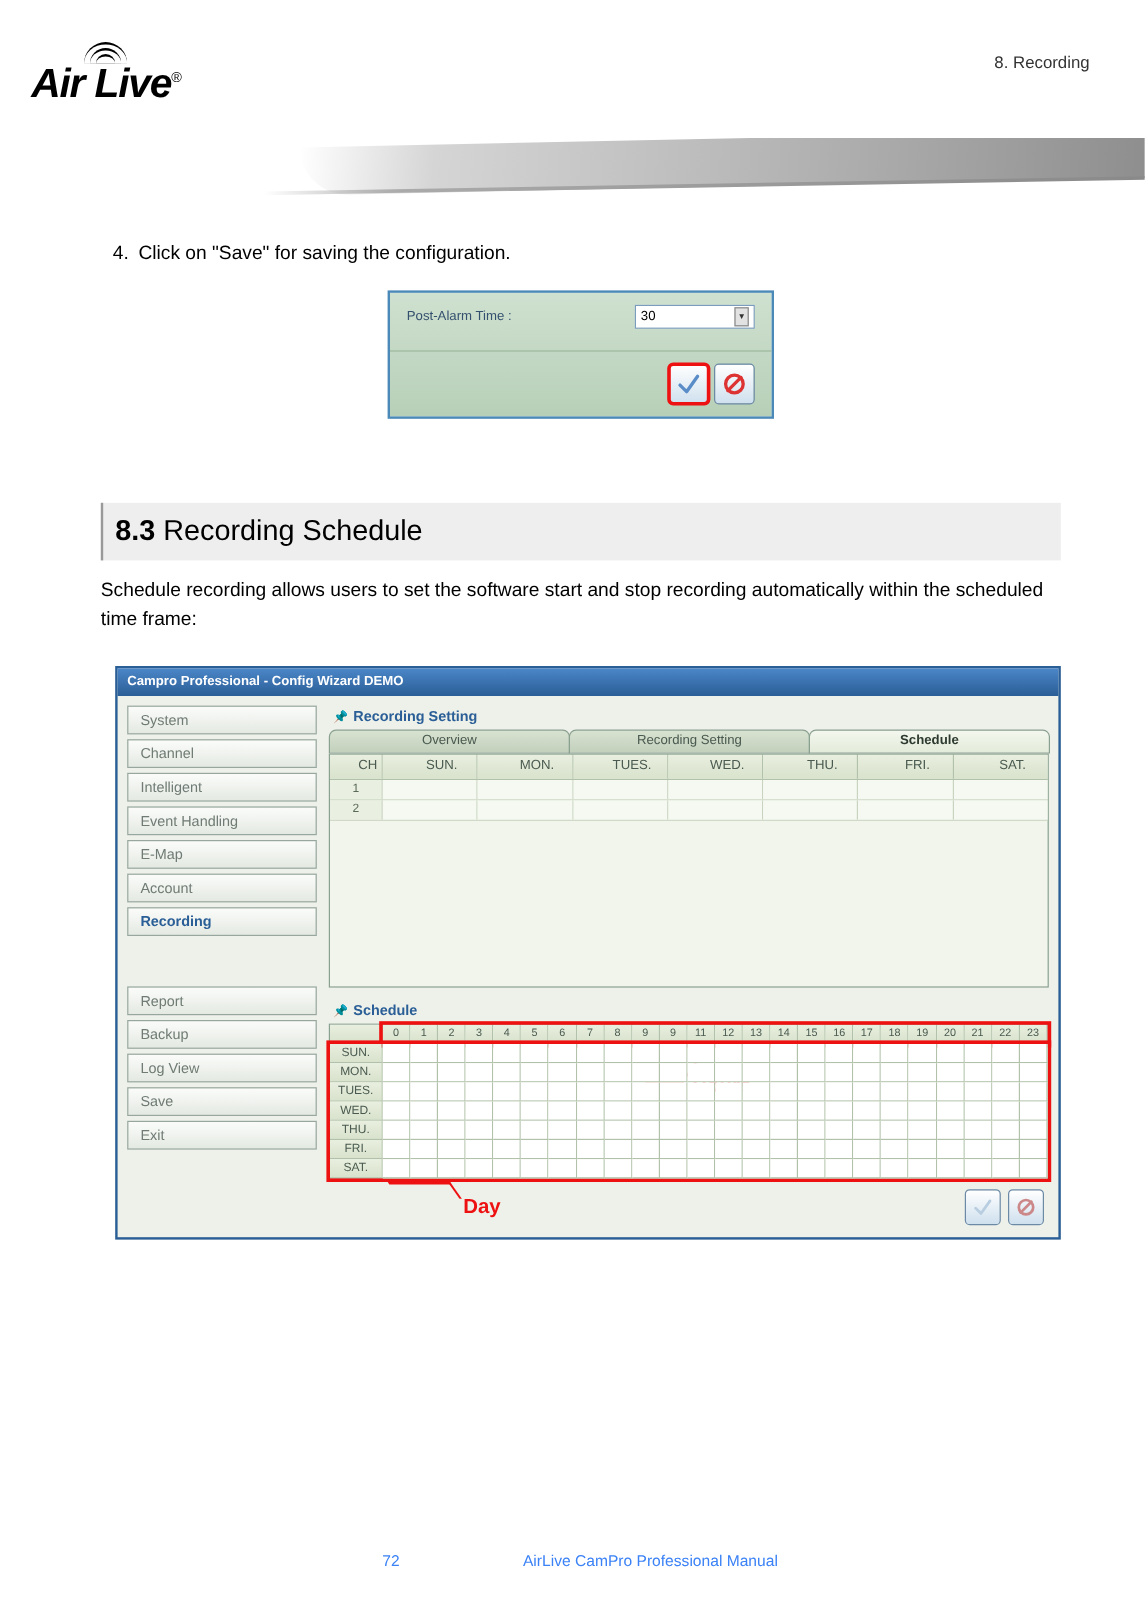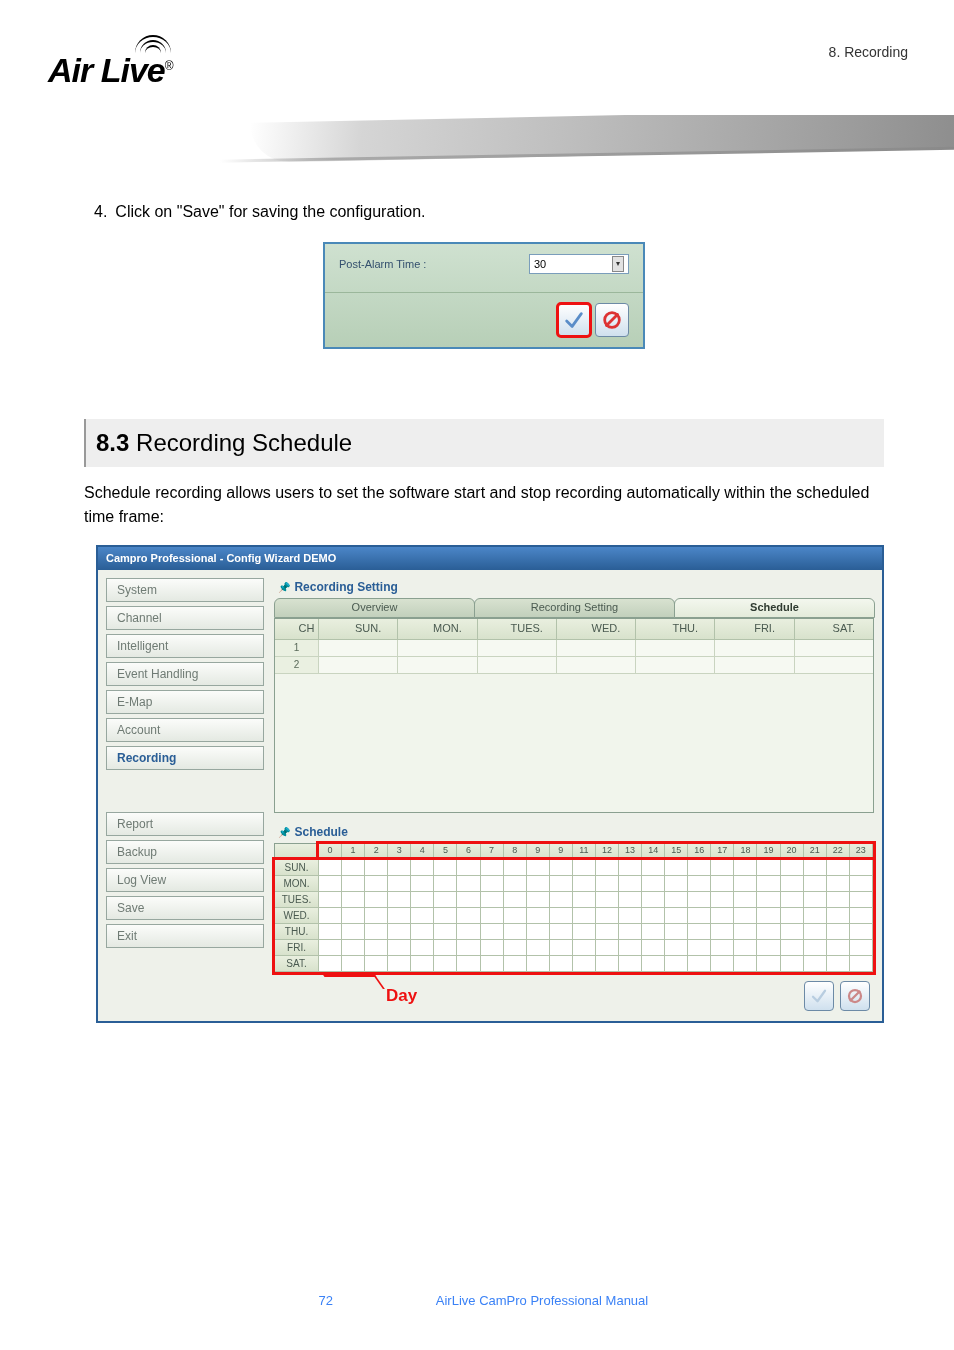--- a/index.html
+++ b/index.html
@@ -1,20 +1,20 @@
 <!DOCTYPE html>
 <html><head>
 <meta charset="utf-8">
 <style>
   * { box-sizing: border-box; margin: 0; padding: 0; font-family: Arial, sans-serif; }
   body { width: 954px; height: 1350px; background: #fff; position: relative; }
 
   .top-right-label { position: absolute; top: 44px; right: 46px; font-size: 14px; color: #333; padding-left: 16px; }
 
-  .logo-wrap { position: absolute; top: 35px; left: 48px; display: flex; flex-direction: column; align-items: flex-end; }
+  .logo-wrap { position: absolute; top: 35px; left: 26px; display: flex; flex-direction: column; align-items: center; }
   .logo-arcs { width: 40px; height: 18px; position: relative; margin-left: 0; margin-bottom: -2px; }
   .arc { position: absolute; border: 2px solid #000; border-bottom: none; border-left: none; border-right: none; border-radius: 50% 50% 0 0 / 100% 100% 0 0; left: 50%; transform: translateX(-50%); }
   .arc1 { width: 36px; height: 18px; top: 0; }
   .arc2 { width: 26px; height: 13px; top: 5px; }
   .arc3 { width: 16px; height: 8px; top: 10px; }
   .logo-text { font-size: 34px; font-weight: 900; font-style: italic; letter-spacing: -1px; }
   .logo-reg { font-size: 12px; vertical-align: super; font-style: normal; font-weight: 400; }
 
   .header-swoosh { position: absolute; top: 115px; left: 0; width: 954px; height: 60px; overflow: hidden; }
   .swoosh-grad { position: absolute; top: 0; left: 250px; width: 750px; height: 40px; background: linear-gradient(95deg, transparent 0%, #d5d5d5 15%, #bcbcbc 45%, #9c9c9c 80%, #888 100%); transform: skewY(-1.2deg); border-radius: 0 0 0 40px; }
@@ -28,21 +28,21 @@
   .popup1-row1 { display: flex; align-items: center; padding: 10px 14px 18px 14px; }
   .popup1-label { flex: 1; color: #34506e; }
   .popup1-input { width: 100px; height: 20px; border: 1px solid #7a9dbb; background: #fff; display: flex; align-items: center; padding: 0 4px; font-size: 11px; justify-content: space-between; }
   .dd-arrow { width: 12px; height: 16px; background: #e2e2e2; border: 1px solid #888; display: flex; align-items: center; justify-content: center; font-size: 8px; color: #333; }
   .popup1-row2 { border-top: 1px solid #9bb79b; padding: 10px 14px; display: flex; justify-content: flex-end; gap: 4px; }
   .icon-btn { width: 34px; height: 34px; border: 1px solid #6c8aa6; background: linear-gradient(#fff, #cfe0ee); border-radius: 4px; display: flex; align-items: center; justify-content: center; }
   .red-outline { outline: 3px solid #e11; outline-offset: -2px; }
 
   .section-head { background: #eee; border-left: 2px solid #999; padding: 6px 10px; font-size: 24px; margin-bottom: 14px; }
   .section-head .num { font-weight: 700; }
-  .body-text { font-size: 16px; margin-bottom: 16px; }
+  .body-text { font-size: 16px; margin-bottom: 26px; }
 
   .cfg-window { border: 2px solid #2a5e96; background: #eef1ea; font-size: 11px; margin-left: 12px; }
   .cfg-title { background: linear-gradient(#4b86c8, #2a5e96); color: #fff; padding: 3px 8px; font-size: 11px; font-weight: 700; }
   .cfg-body { display: flex; padding: 8px; gap: 10px; }
 
   .sidebar { width: 158px; display: flex; flex-direction: column; gap: 4px; }
   .side-btn { height: 24px; border: 1px solid #97a79f; background: linear-gradient(#fbfcfa, #e4e9e2); display: flex; align-items: center; padding: 0 10px; color: #6f7b74; font-size: 12px; border-radius: 0; }
   .side-btn.active { color: #2a5e96; font-weight: 700; }
   .side-gap { height: 34px; }
 

